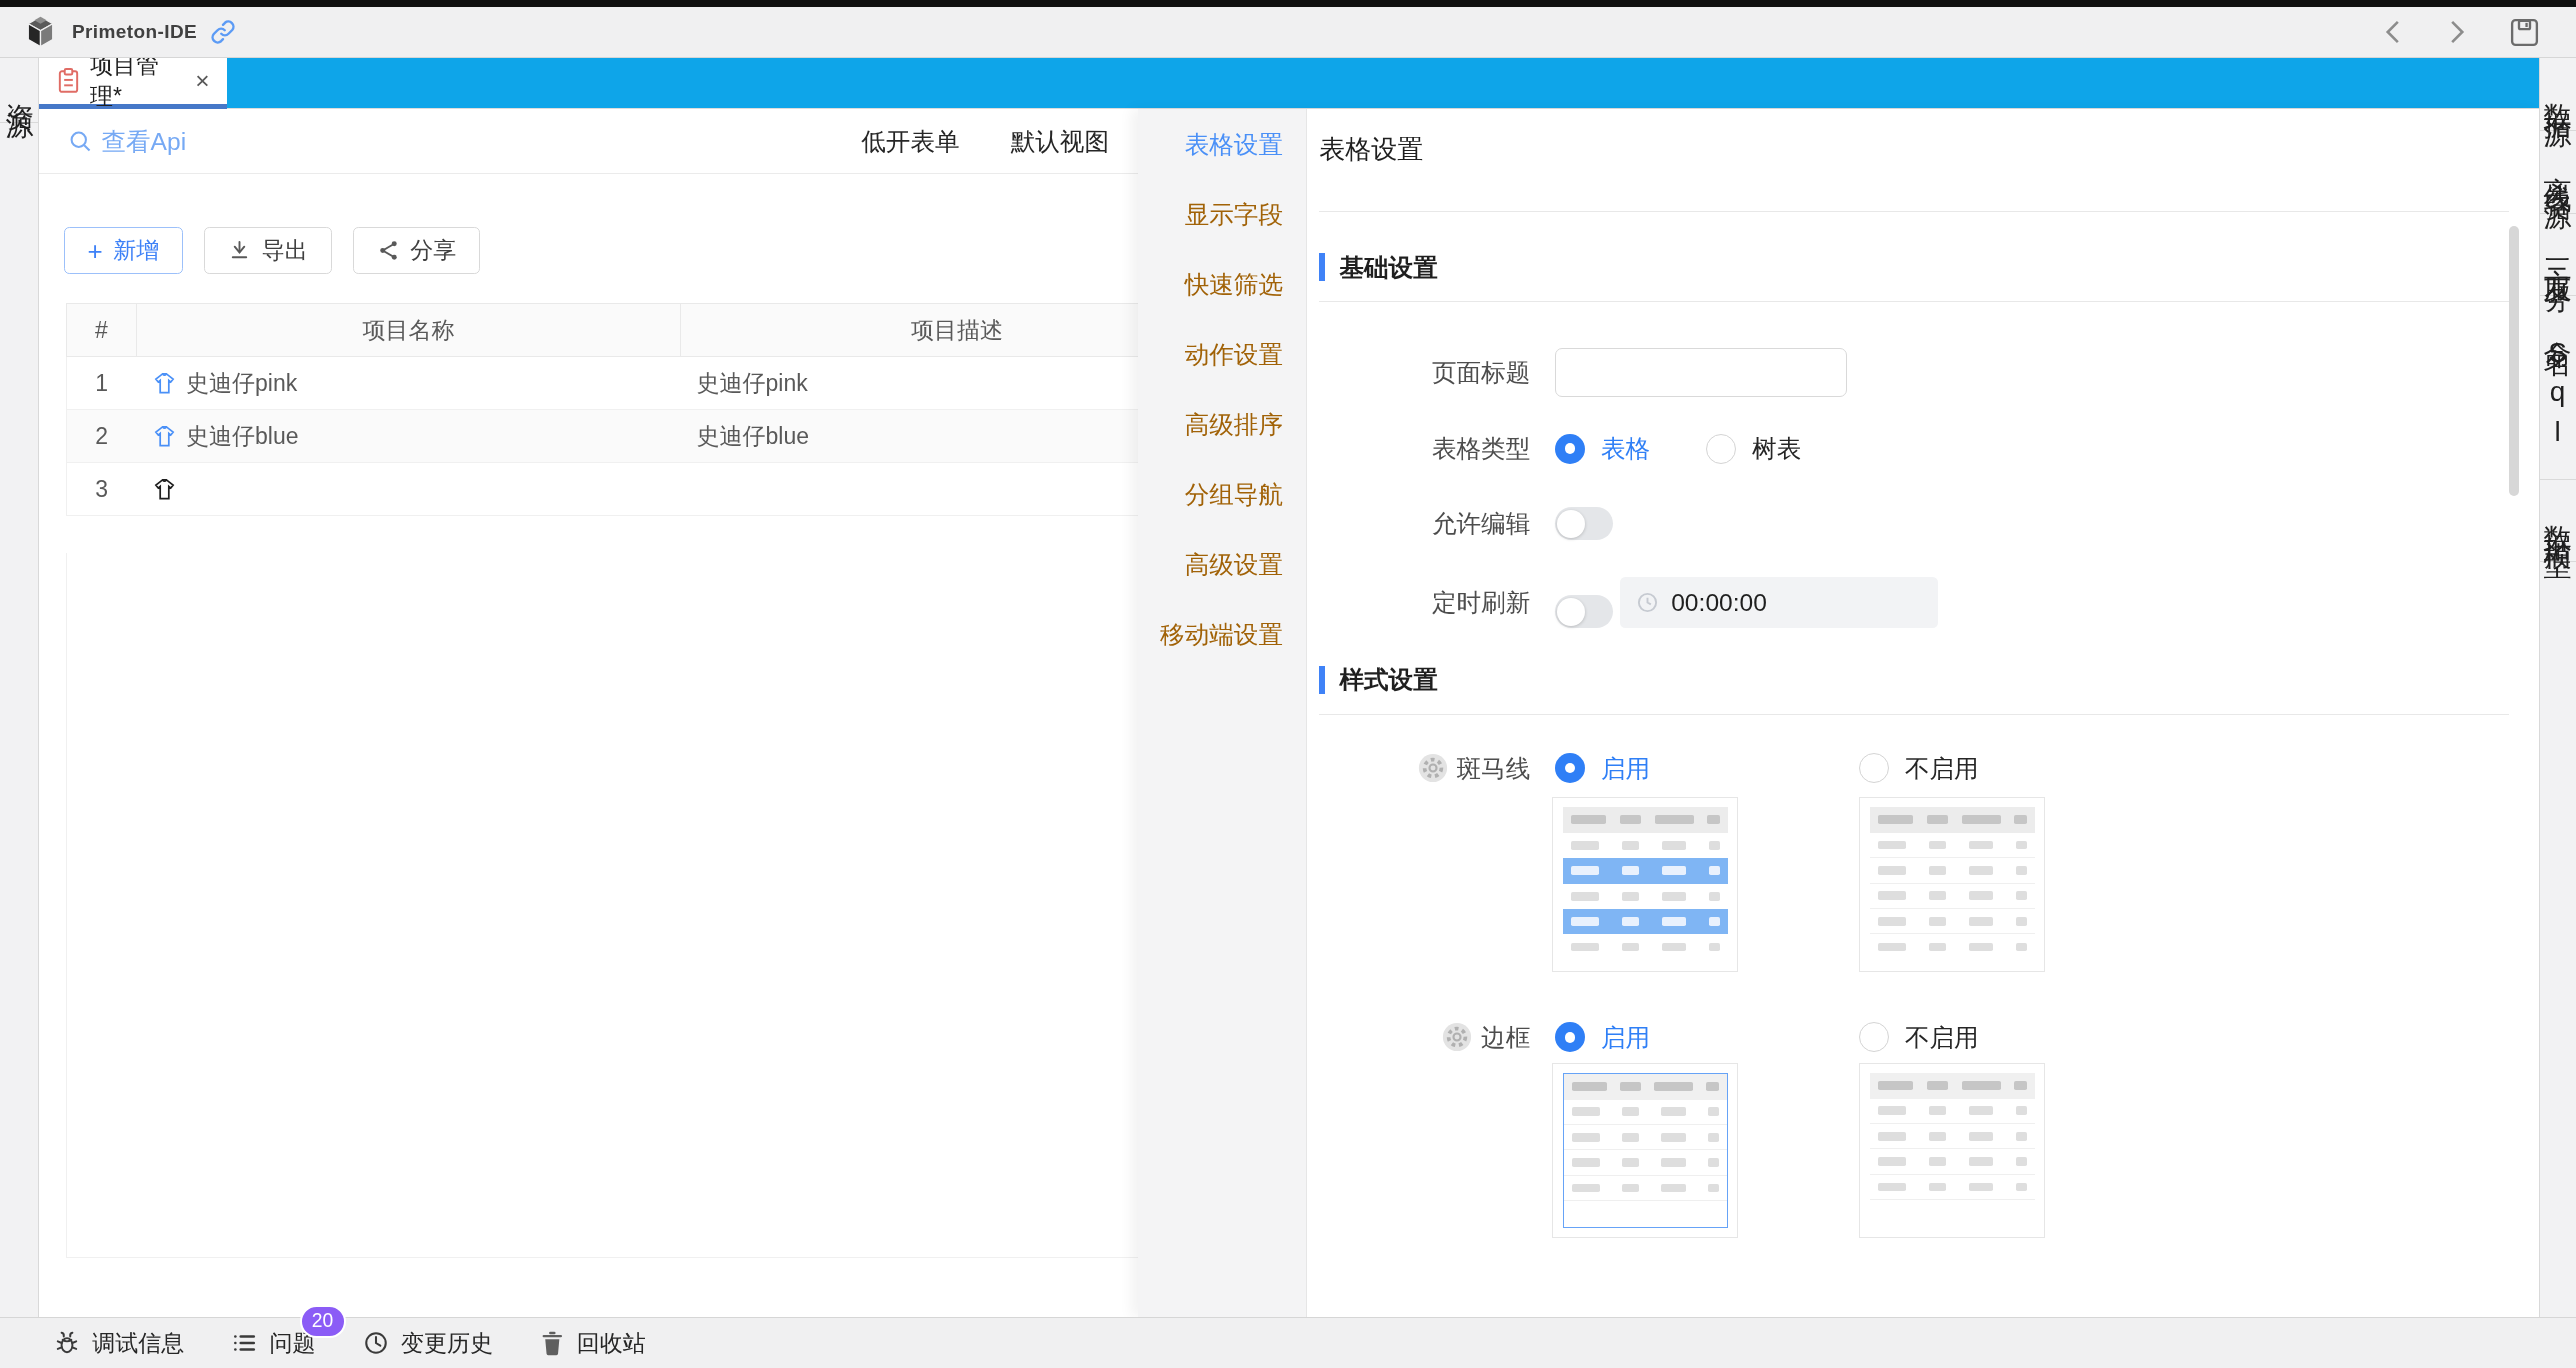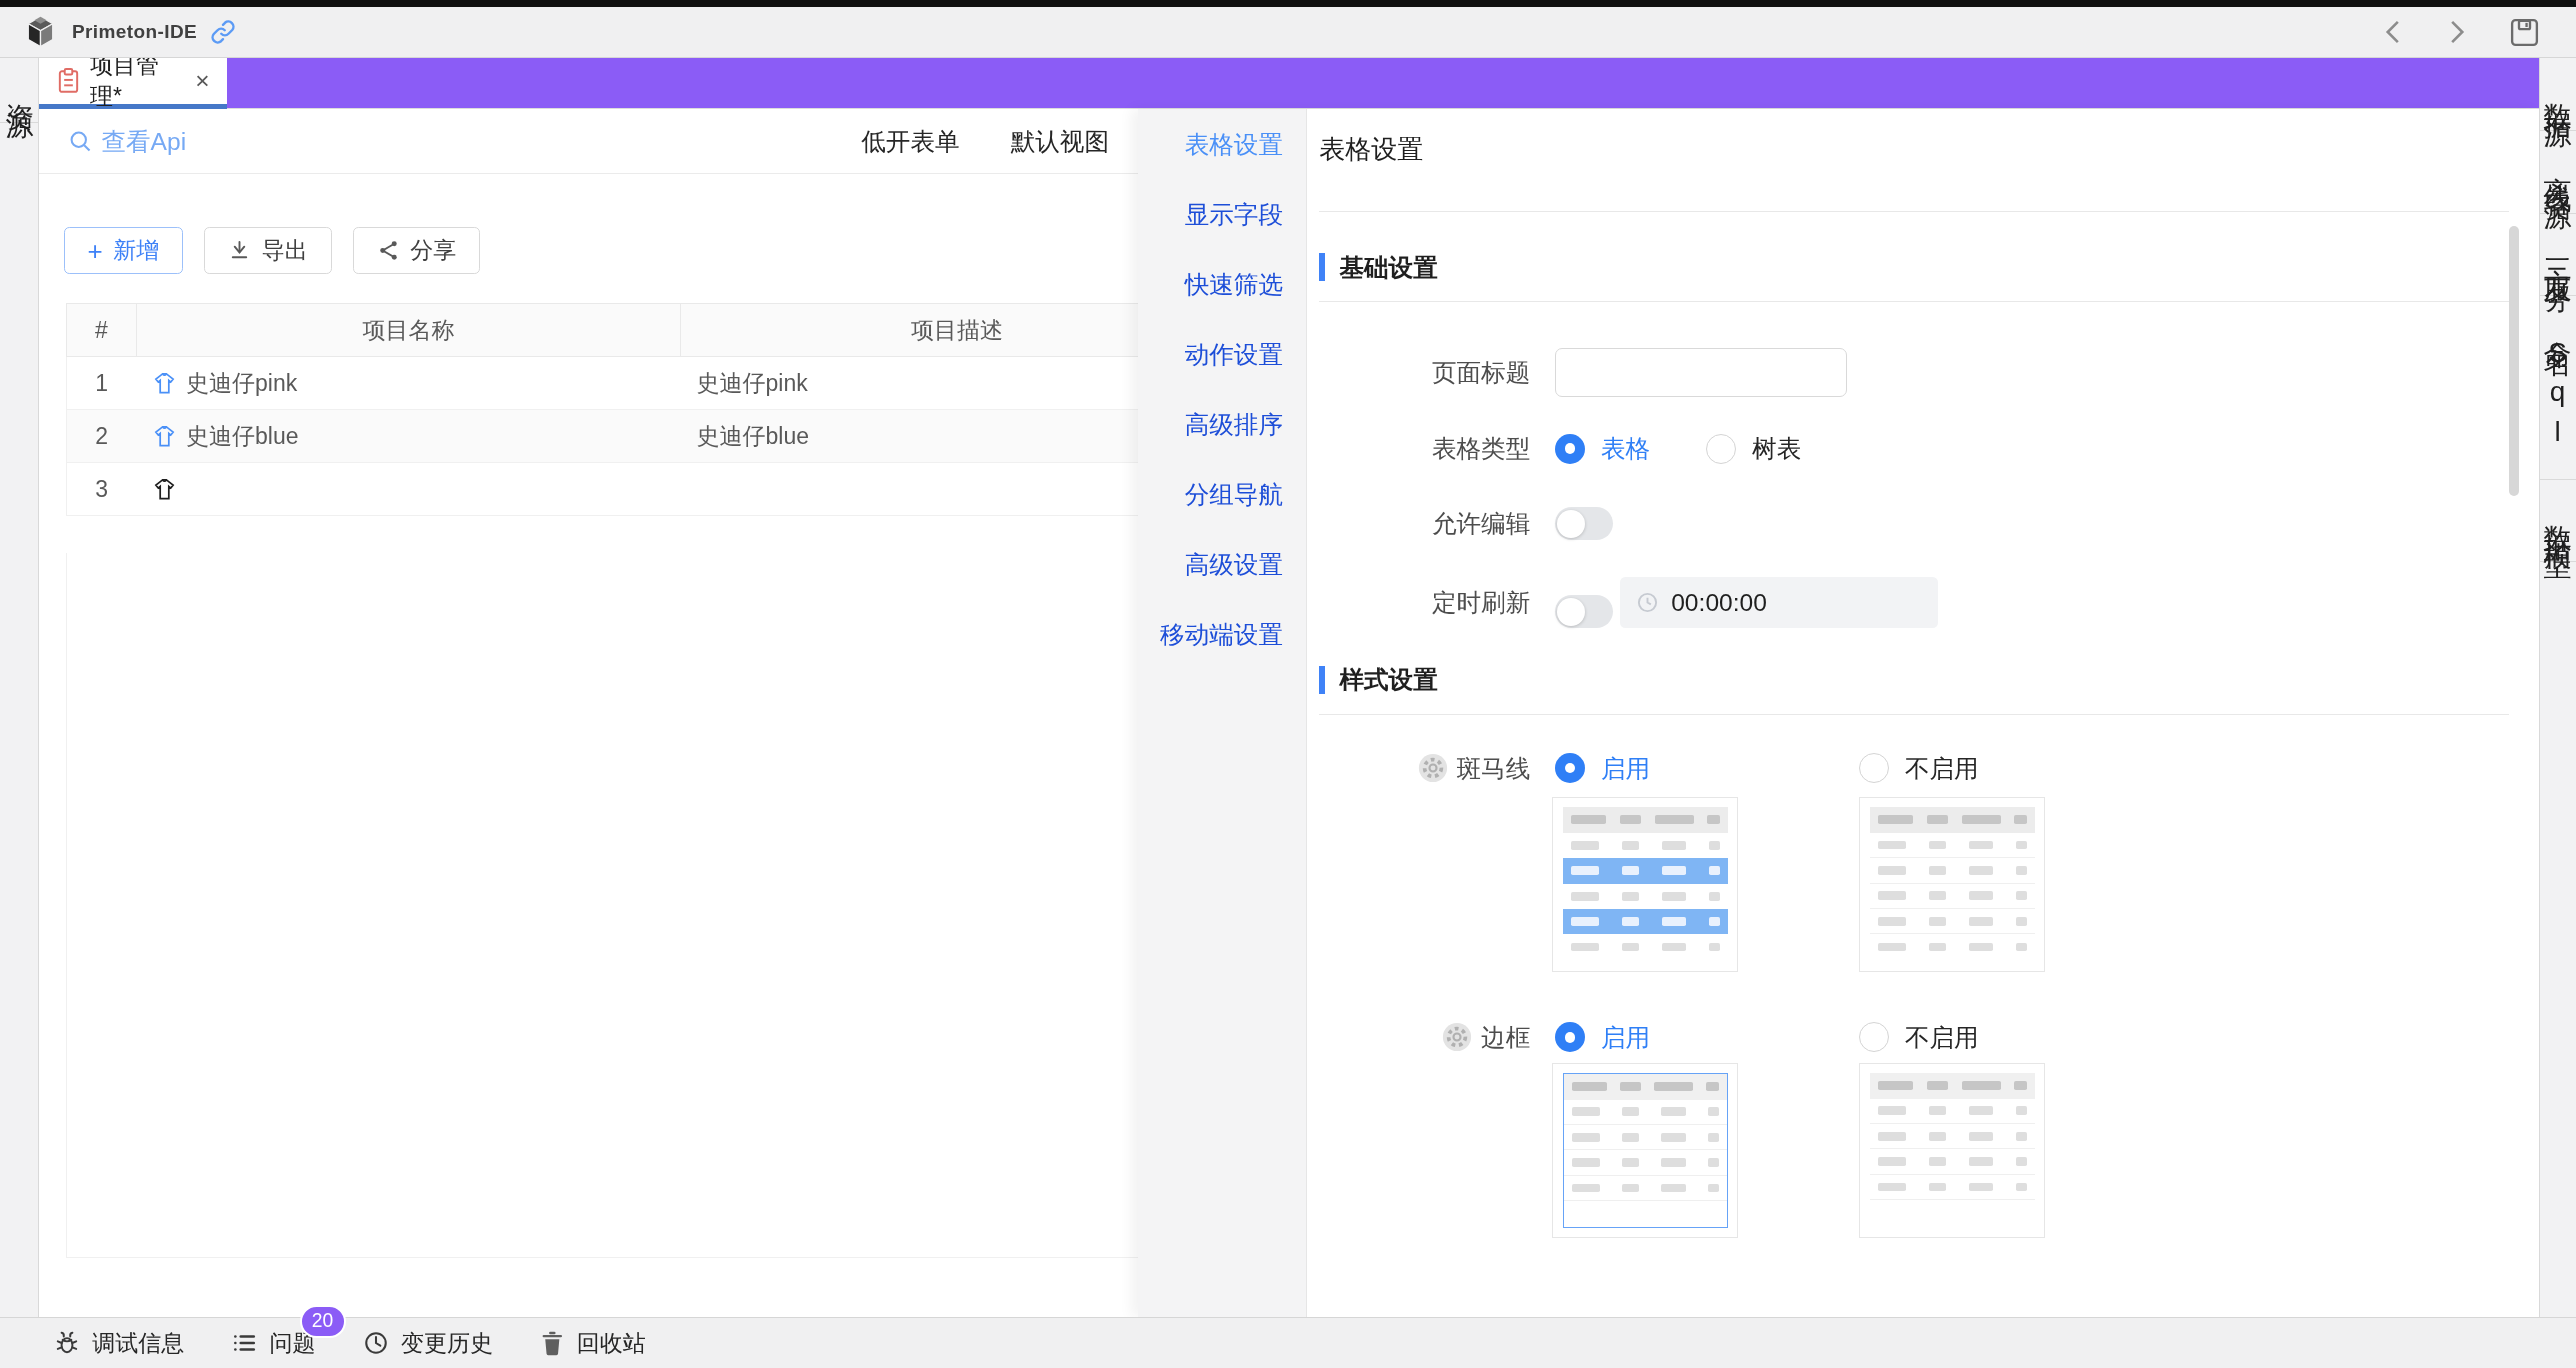--- a/index.html
+++ b/index.html
@@ -26,21 +26,21 @@
   
   .left-rail { position:absolute; left:0; top:58px; bottom:51px; width:39px; background:#f2f2f3;
     border-right:1.8px solid #d9d9d9; z-index:20; }
   .right-rail { position:absolute; right:0; top:58px; bottom:51px; width:37px; background:#f2f2f3;
     border-left:1.8px solid #d9d9d9; z-index:20; }
   .rail-item { writing-mode:vertical-rl; text-orientation:upright; font-size:28px; letter-spacing:8.8px;
     color:#1f1f1f; padding:23px 0; margin:0 auto; display:block; text-align:center; width:100%;
     border-bottom:1.8px solid #d9d9d9; cursor:pointer; }
 
   
-  .tabbar { position:absolute; left:39px; top:58px; right:37px; height:51px; background:#8b5cf6;
+  .tabbar { position:absolute; left:39px; top:58px; right:37px; height:51px; background:#0ea5e9;
     border-bottom:0.9px solid #dcdcdc; display:flex; z-index:10; }
   .tab { height:51px; width:188px; background:#fff; display:flex; align-items:center; gap:10.5px;
     padding:0 17.5px; border-bottom:5.3px solid #4678c8; cursor:pointer; }
   .tab-label { font-size:23px; color:#1f1f1f; }
   .tab-close { font-size:24.6px; color:#595959; margin-left:5.3px; cursor:pointer; line-height:1; }
 
   
   .main { position:absolute; left:39px; top:109px; width:1099px; bottom:51px; background:#fff; overflow:hidden; }
   .toolbar { height:65px; border-bottom:1.8px solid #ebebeb; display:flex; align-items:center; padding:0 29px; }
   .view-api { display:flex; align-items:center; gap:8.8px; color:#76a9f4; font-size:24.6px; cursor:pointer; }
@@ -64,21 +64,21 @@
   .grid .cellflex { display:flex; align-items:center; gap:10.5px; }
   .table-frame { position:absolute; left:27px; top:444px; width:1167px; height:705px;
     border-left:0.9px solid #f0f0f0; border-bottom:0.9px solid #f0f0f0; pointer-events:none; }
 
   
   .panel { position:absolute; left:1138px; top:109px; right:37px; bottom:51px; background:#fff;
     display:flex; z-index:15; box-shadow:-7px 0 12.3px rgba(0,0,0,.05); overflow:hidden; }
   .panel-menu { width:169px; background:#f4f4f5; border-right:0.9px solid #e6e6e6; display:flex;
     flex-direction:column; flex-shrink:0; }
   .menu-item { height:70px; display:flex; align-items:center; justify-content:flex-end;
-    padding-right:23px; font-size:24.6px; color:#1d4ed8; cursor:pointer; white-space:nowrap; }
+    padding-right:23px; font-size:24.6px; color:#a16207; cursor:pointer; white-space:nowrap; }
   .menu-item.active { color:#4a90f7; }
   .panel-body { flex:1; position:relative; padding-left:12.3px; overflow:hidden; }
   .panel-title { margin-top:23px; font-size:26px; font-weight:500; color:#1f1f1f; }
   .hr { height:0.9px; background:#e8e8e8; margin-right:30px; }
   .hr.t { margin-top:44px; }
   .section-head { margin-top:39px; display:flex; align-items:center; gap:14px; }
   .section-bar { width:6.1px; height:28px; background:#3f82f7; }
   .section-title { font-size:24.6px; font-weight:600; color:#1f1f1f; }
   .hr.s { margin-top:17.5px; }
 

